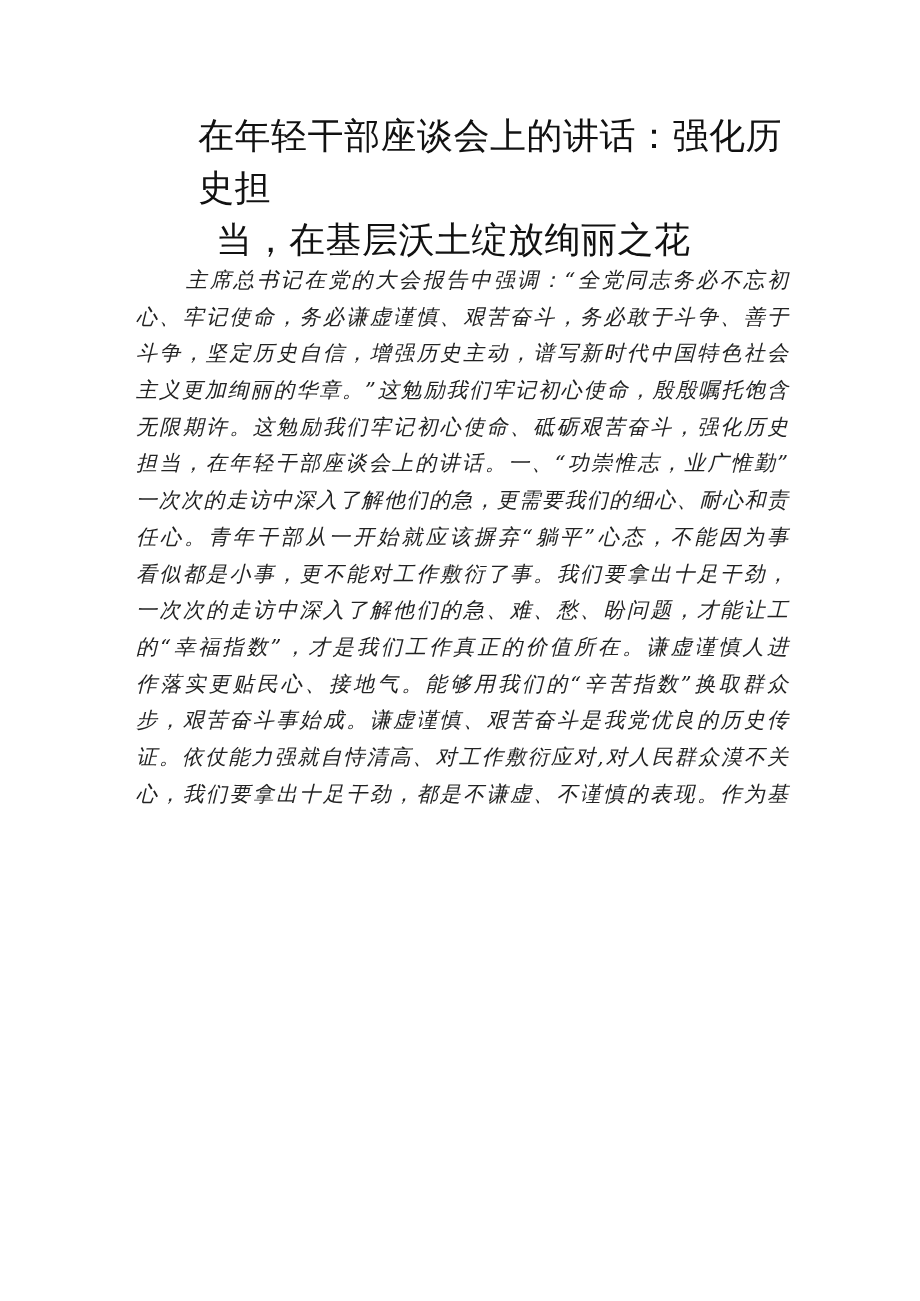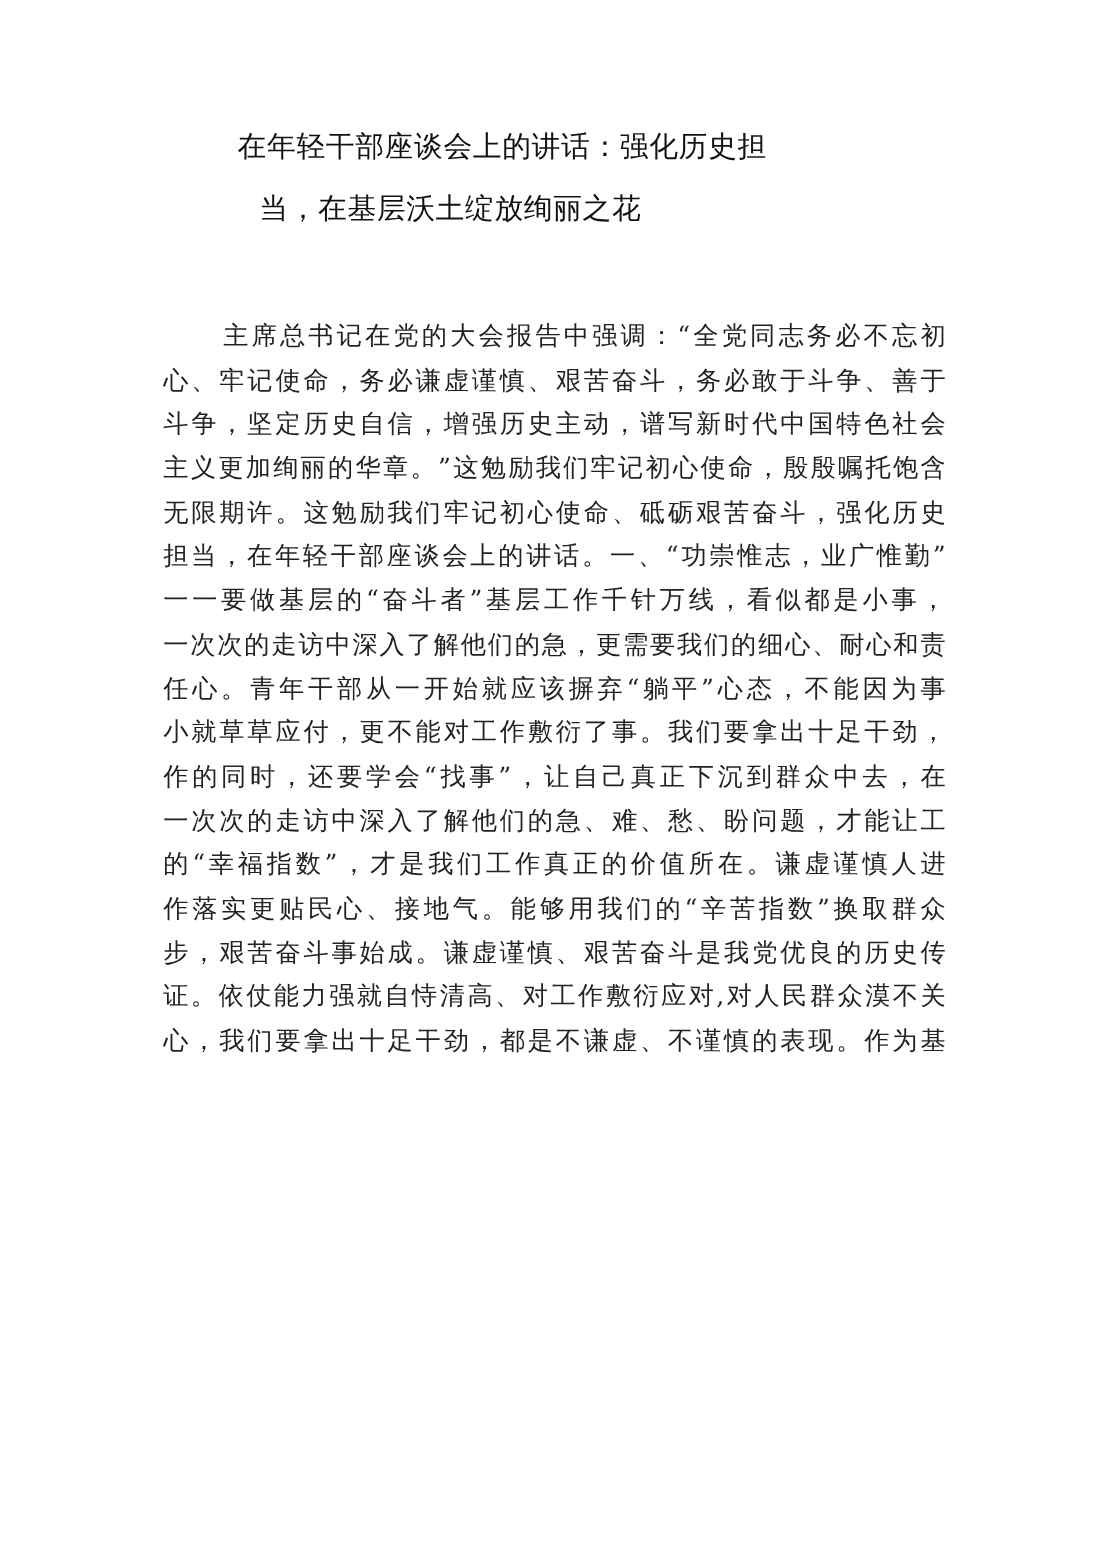--- a/index.html
+++ b/index.html
@@ -1,44 +1,42 @@
 <!DOCTYPE html>
 <html><head>
 <meta charset="utf-8">
 <style>
   html, body { margin:0; padding:0; background:#ffffff; }
   body { width:920px; height:1301px; position:relative; overflow:hidden;
          font-family: "DejaVu Serif", "Liberation Serif", serif; color:#1a1a1a; }
-  .title { position:absolute; left:198px; top:96px; width:600px;
-           font-size:24px; line-height:52px; letter-spacing:0.5px; color:#111; }
+  .title { position:absolute; left:198px; top:110px; width:600px;
+           font-size:36px; line-height:52px; letter-spacing:0.5px; color:#111; }
   .title .t2 { display:block; padding-left:18px; }
   .body { position:absolute; left:136px; top:262px; width:652px; }
   .line { height:36.7px; line-height:36.7px; font-size:21px; white-space:nowrap;
-          text-align:justify; text-align-last:justify; letter-spacing:0; color:#222; }
+          text-align:justify; text-align-last:justify; letter-spacing:0; color:#222;font-style:italic; }
   .line.first { padding-left:50px; }
 </style>
 </head>
 <body>
 
 <div class="title">
   <span class="t1">在年轻干部座谈会上的讲话：强化历史担</span>
   <span class="t2">当，在基层沃土绽放绚丽之花</span>
 </div>
 
 <div class="body">
   <div class="line first">主席总书记在党的大会报告中强调：“全党同志务必不忘初</div>
   <div class="line">心、牢记使命，务必谦虚谨慎、艰苦奋斗，务必敢于斗争、善于</div>
   <div class="line">斗争，坚定历史自信，增强历史主动，谱写新时代中国特色社会</div>
   <div class="line">主义更加绚丽的华章。”这勉励我们牢记初心使命，殷殷嘱托饱含</div>
   <div class="line">无限期许。这勉励我们牢记初心使命、砥砺艰苦奋斗，强化历史</div>
   <div class="line">担当，在年轻干部座谈会上的讲话。一、“功崇惟志，业广惟勤”</div>
-  <div class="line">一一要做基层的“奋斗者”基层工作千针万线，看似都是小事，</div>
   <div class="line">一次次的走访中深入了解他们的急，更需要我们的细心、耐心和责</div>
   <div class="line">任心。青年干部从一开始就应该摒弃“躺平”心态，不能因为事</div>
-  <div class="line">小就草草应付，更不能对工作敷衍了事。我们要拿出十足干劲，</div>
-  <div class="line">作的同时，还要学会“找事”，让自己真正下沉到群众中去，在</div>
+  <div class="line">看似都是小事，更不能对工作敷衍了事。我们要拿出十足干劲，</div>
   <div class="line">一次次的走访中深入了解他们的急、难、愁、盼问题，才能让工</div>
   <div class="line">的“幸福指数”，才是我们工作真正的价值所在。谦虚谨慎人进</div>
   <div class="line">作落实更贴民心、接地气。能够用我们的“辛苦指数”换取群众</div>
   <div class="line">步，艰苦奋斗事始成。谦虚谨慎、艰苦奋斗是我党优良的历史传</div>
   <div class="line">证。依仗能力强就自恃清高、对工作敷衍应对,对人民群众漠不关</div>
   <div class="line">心，我们要拿出十足干劲，都是不谦虚、不谨慎的表现。作为基</div>
 </div>
 
 </body></html>

